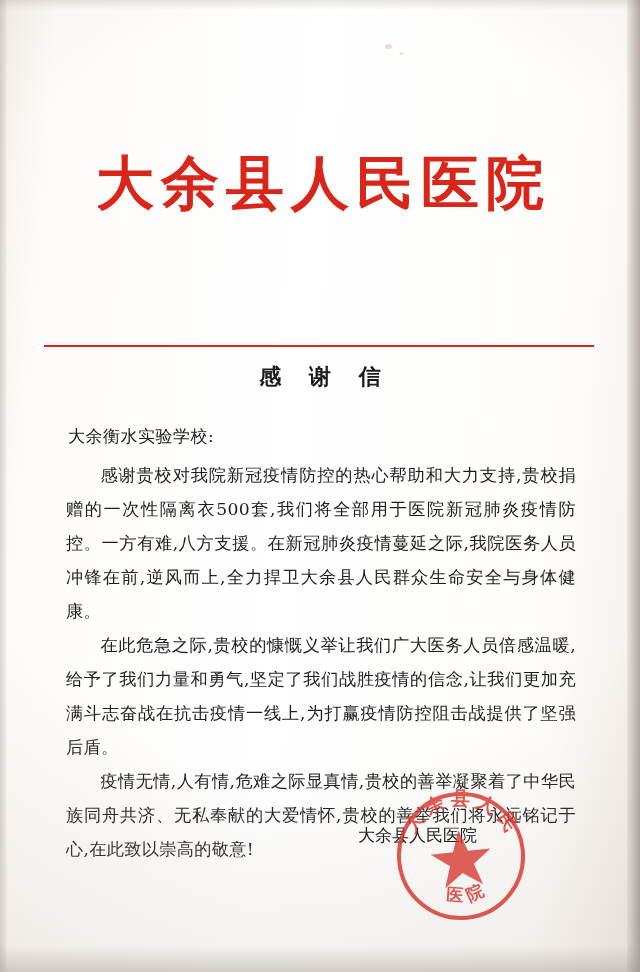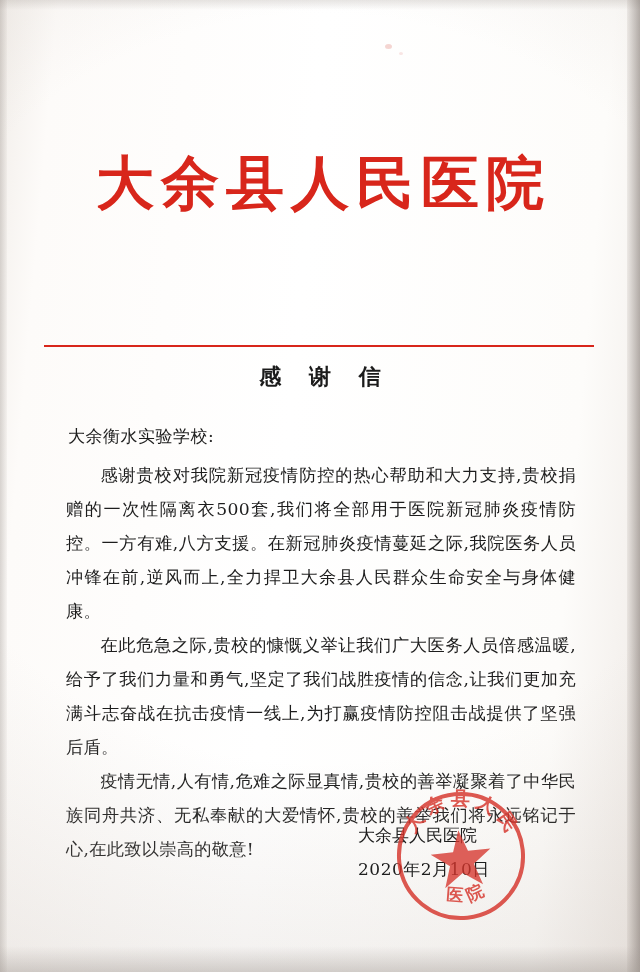--- a/index.html
+++ b/index.html
@@ -187,21 +187,20 @@
   <div id="salutation">大余衡水实验学校:</div>
 
   <div id="body-text">
     <p>感谢贵校对我院新冠疫情防控的热心帮助和大力支持,贵校捐赠的一次性隔离衣500套,我们将全部用于医院新冠肺炎疫情防控。一方有难,八方支援。在新冠肺炎疫情蔓延之际,我院医务人员冲锋在前,逆风而上,全力捍卫大余县人民群众生命安全与身体健康。</p>
     <p>在此危急之际,贵校的慷慨义举让我们广大医务人员倍感温暖,给予了我们力量和勇气,坚定了我们战胜疫情的信念,让我们更加充满斗志奋战在抗击疫情一线上,为打赢疫情防控阻击战提供了坚强后盾。</p>
     <p>疫情无情,人有情,危难之际显真情,贵校的善举凝聚着了中华民族同舟共济、无私奉献的大爱情怀,贵校的善举我们将永远铭记于心,在此致以崇高的敬意!</p>
   </div>
 
   <div id="signature">
     <div id="sign-org">大余县人民医院</div>
-    <div id="sign-date">2020年2月10日</div>
   </div>
 
   <div id="seal">
     <svg width="142" height="142" viewBox="0 0 142 142" xmlns="http://www.w3.org/2000/svg">
       <g fill="none" stroke="#d6352c" stroke-width="4">
         <circle cx="71" cy="71" r="62"></circle>
       </g>
       <g fill="#d6352c">
 
         <polygon points="71,45 78.5,66.5 101,66.5 83,80 90,101.5 71,88 52,101.5 59,80 41,66.5 63.5,66.5" opacity="0.95"></polygon>

